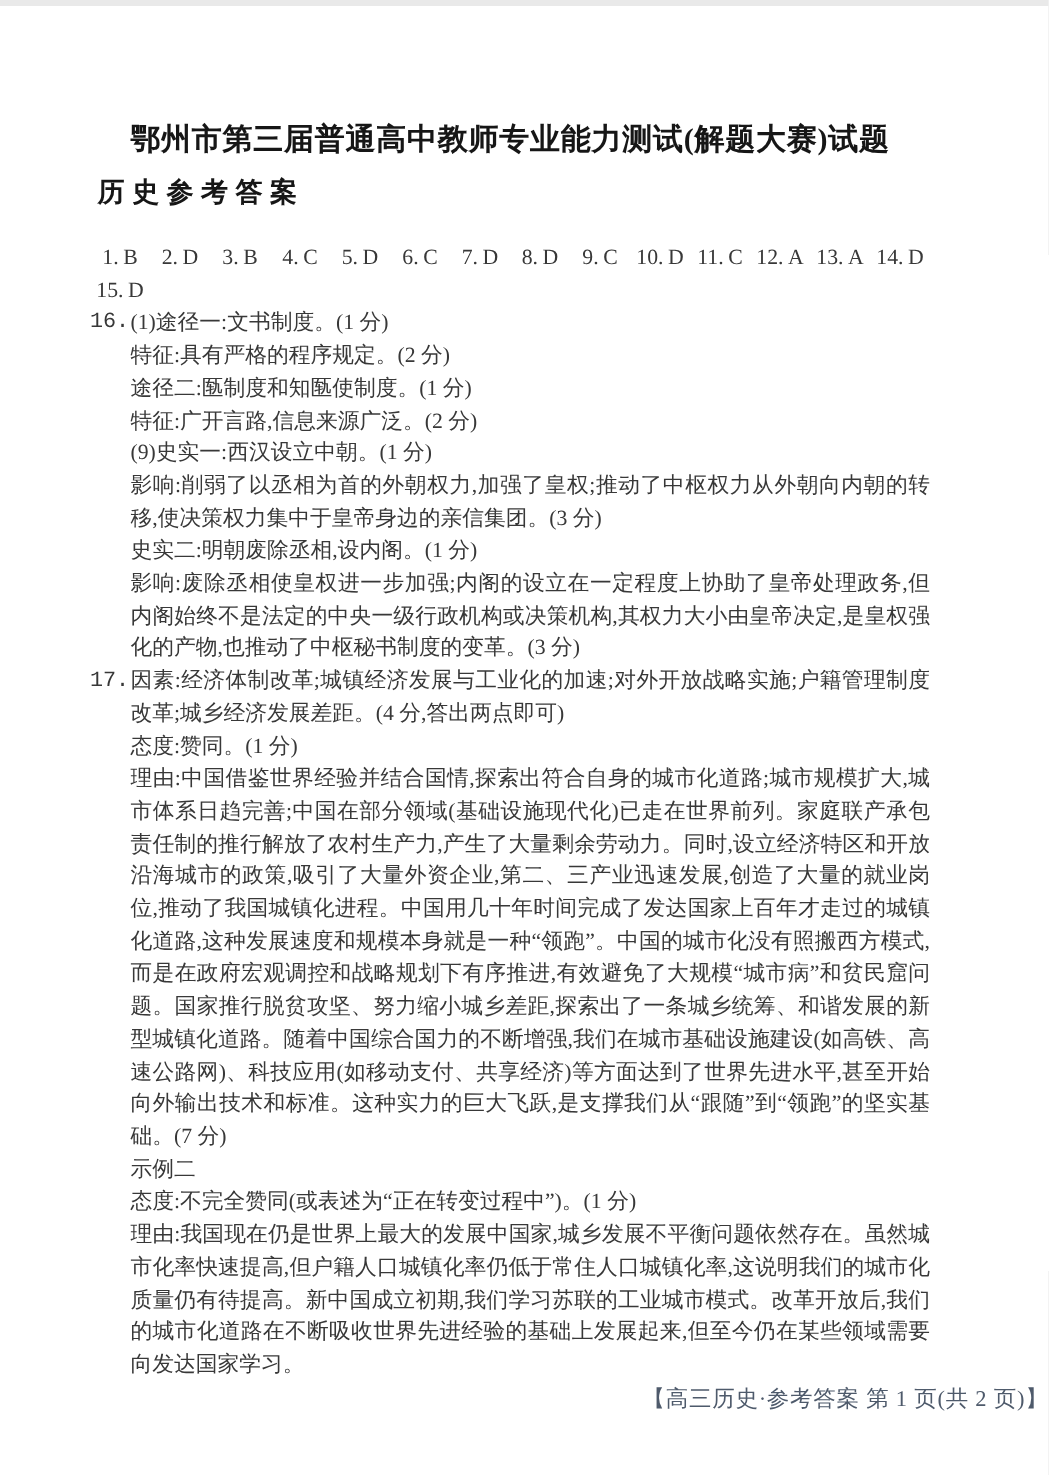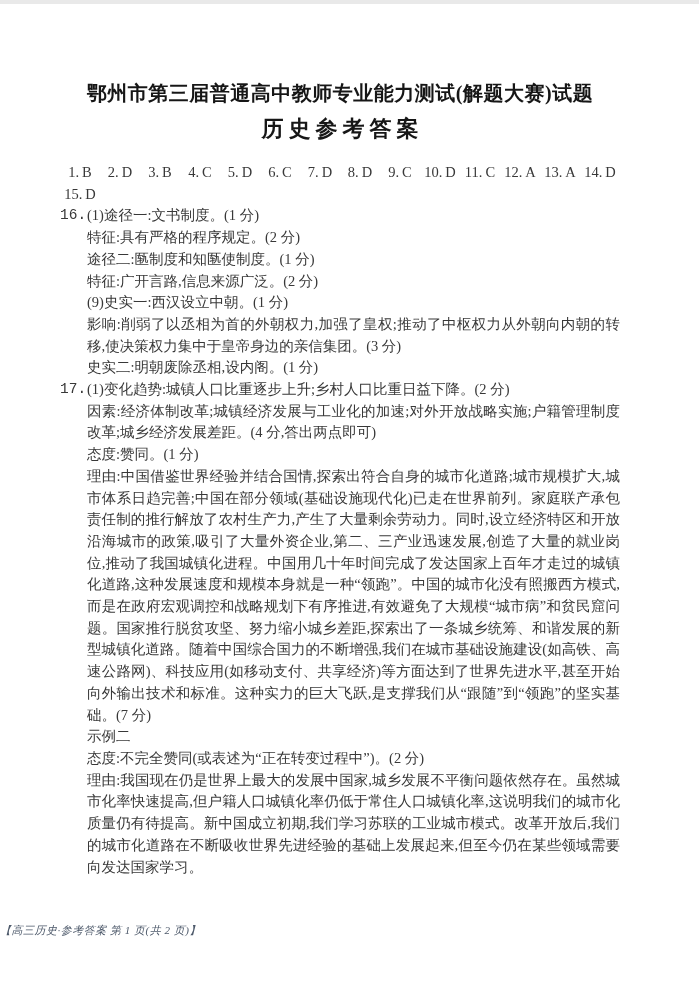--- a/index.html
+++ b/index.html
@@ -19,22 +19,22 @@
     margin: 0;
     text-align: center;
     font-size: 20px;
     line-height: 27px;
     font-weight: bold;
     color: #161616;
     letter-spacing: 0.5px;
   }
   .subtitle {
     margin: 5px 0 0 0;
-    text-align: center;
-    font-size: 22px;
+    text-align: left;
+    font-size: 18px;
     line-height: 33px;
     font-weight: bold;
     color: #161616;
     letter-spacing: 5px;
     padding-left: 5px; 
   }
   .answers-grid {
     margin-top: 17px;
     display: grid;
     grid-template-columns: repeat(14, 1fr);
@@ -59,25 +59,24 @@
     left: 0;
     top: 0;
     font-family: Liberation Mono, monospace;
   }
   .para .qnum:empty { display: none; }
   .footer {
     position: absolute;
     left: 0;
     top: 919px;
     width: 100%;
-    text-align: left;
-    font-size: 11px;
+    text-align: right;
+    font-size: 15px;
     letter-spacing: 0.5px;
     color: #4e5a6b;
-    font-style: italic;
   }
 </style>
 </head>
 <body>
 
 <div class="page">
 
   <h1 class="title">鄂州市第三届普通高中教师专业能力测试(解题大赛)试题</h1>
 
   <h2 class="subtitle">历史参考答案</h2>
@@ -124,32 +123,33 @@
       <p class="para"><span class="ptext">途径二:匦制度和知匦使制度。(1 分)</span></p>
 
       <p class="para"><span class="ptext">特征:广开言路,信息来源广泛。(2 分)</span></p>
 
       <p class="para"><span class="ptext">(9)史实一:西汉设立中朝。(1 分)</span></p>
 
       <p class="para"><span class="ptext">影响:削弱了以丞相为首的外朝权力,加强了皇权;推动了中枢权力从外朝向内朝的转移,使决策权力集中于皇帝身边的亲信集团。(3 分)</span></p>
 
       <p class="para"><span class="ptext">史实二:明朝废除丞相,设内阁。(1 分)</span></p>
 
+      <p class="para"><span class="ptext">影响:废除丞相使皇权进一步加强;内阁的设立在一定程度上协助了皇帝处理政务,但内阁始终不是法定的中央一级行政机构或决策机构,其权力大小由皇帝决定,是皇权强化的产物,也推动了中枢秘书制度的变革。(3 分)</span></p>
 
-      <p class="para"><span class="qnum">17.</span><span class="ptext">(1)变化趋势:城镇人口比重逐步上升;乡村人口比重日益下降。(2 分)</span></p>
+      <p class="para"><span class="qnum">17.</span></p>
 
       <p class="para"><span class="ptext">因素:经济体制改革;城镇经济发展与工业化的加速;对外开放战略实施;户籍管理制度改革;城乡经济发展差距。(4 分,答出两点即可)</span></p>
 
 
       <p class="para"><span class="ptext">态度:赞同。(1 分)</span></p>
 
       <p class="para"><span class="ptext">理由:中国借鉴世界经验并结合国情,探索出符合自身的城市化道路;城市规模扩大,城市体系日趋完善;中国在部分领域(基础设施现代化)已走在世界前列。家庭联产承包责任制的推行解放了农村生产力,产生了大量剩余劳动力。同时,设立经济特区和开放沿海城市的政策,吸引了大量外资企业,第二、三产业迅速发展,创造了大量的就业岗位,推动了我国城镇化进程。中国用几十年时间完成了发达国家上百年才走过的城镇化道路,这种发展速度和规模本身就是一种“领跑”。中国的城市化没有照搬西方模式,而是在政府宏观调控和战略规划下有序推进,有效避免了大规模“城市病”和贫民窟问题。国家推行脱贫攻坚、努力缩小城乡差距,探索出了一条城乡统筹、和谐发展的新型城镇化道路。随着中国综合国力的不断增强,我们在城市基础设施建设(如高铁、高速公路网)、科技应用(如移动支付、共享经济)等方面达到了世界先进水平,甚至开始向外输出技术和标准。这种实力的巨大飞跃,是支撑我们从“跟随”到“领跑”的坚实基础。(7 分)</span></p>
 
       <p class="para"><span class="ptext">示例二</span></p>
 
-      <p class="para"><span class="ptext">态度:不完全赞同(或表述为“正在转变过程中”)。(2 分)</span></p>
+      <p class="para"><span class="ptext">态度:不完全赞同(或表述为“正在转变过程中”)。(1 分)</span></p>
 
       <p class="para"><span class="ptext">理由:我国现在仍是世界上最大的发展中国家,城乡发展不平衡问题依然存在。虽然城市化率快速提高,但户籍人口城镇化率仍低于常住人口城镇化率,这说明我们的城市化质量仍有待提高。新中国成立初期,我们学习苏联的工业城市模式。改革开放后,我们的城市化道路在不断吸收世界先进经验的基础上发展起来,但至今仍在某些领域需要向发达国家学习。</span></p>
     </div>
 
   <div class="footer">【高三历史·参考答案  第 1 页(共 2 页)】</div>
 
 </div>
 
 </body></html>

